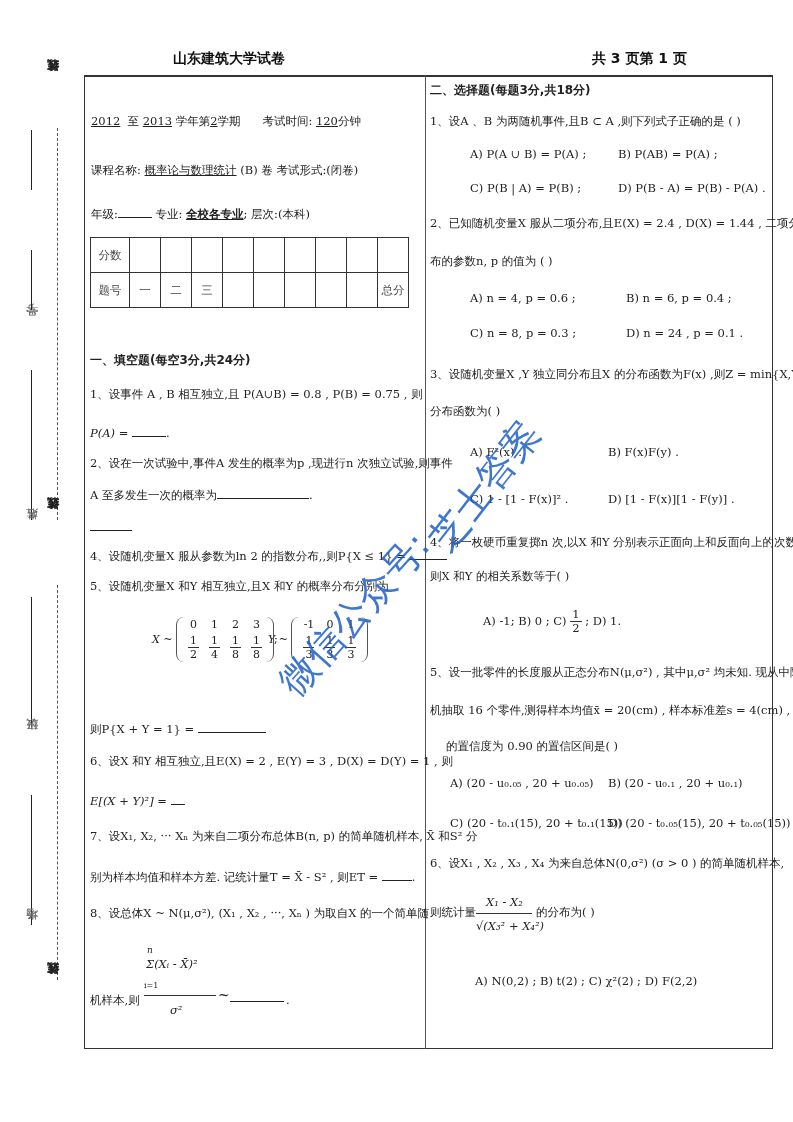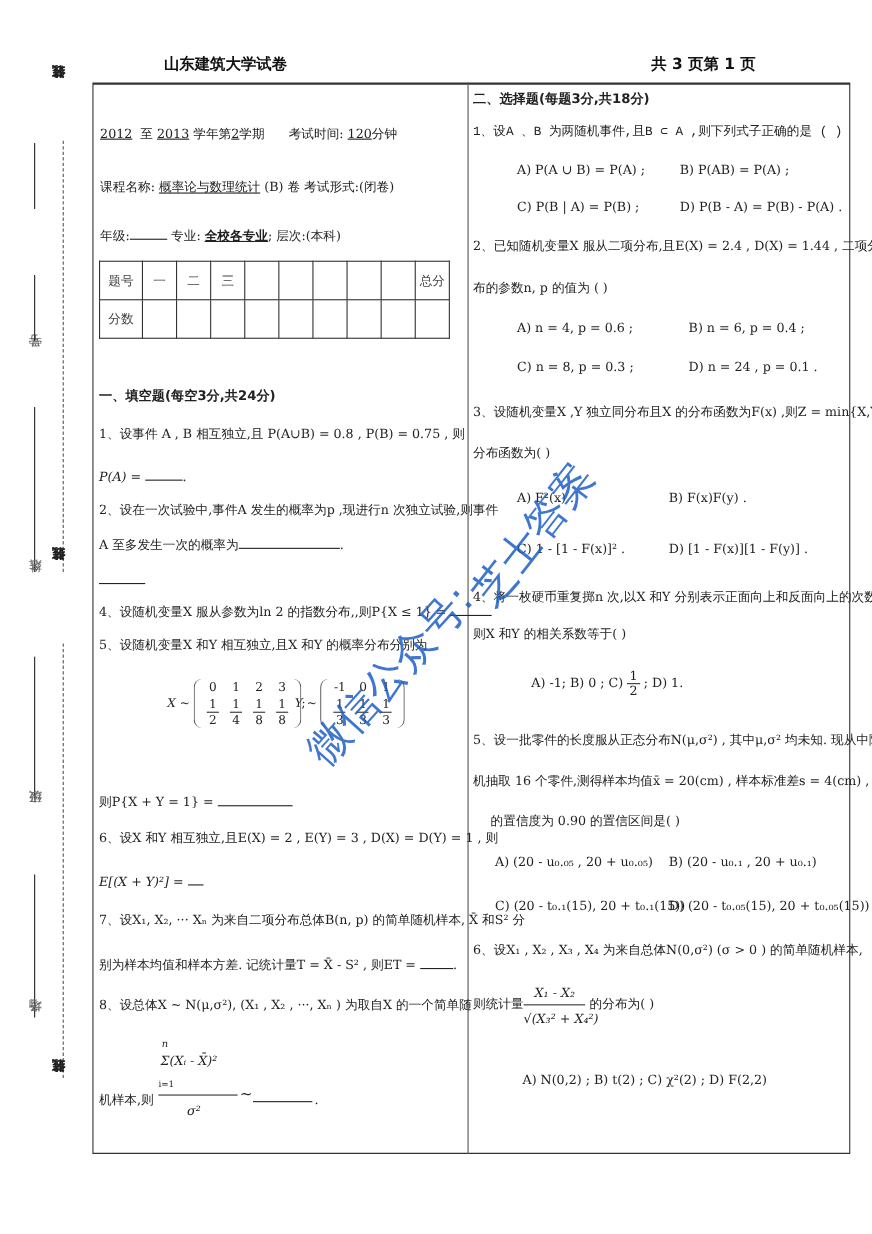--- a/index.html
+++ b/index.html
@@ -31,21 +31,21 @@
   .mat td { padding:1px 5px; text-align:center; font-size:11px; line-height:14px; }
   .frac { display:inline-flex; flex-direction:column; align-items:center; vertical-align:middle; }
   .frac .n { border-bottom:1px solid #333; padding:0 2px; line-height:13px; }
   .frac .d { line-height:13px; }
   .wm { position:absolute; color:#1e5fc8; font-family:"DejaVu Sans","Liberation Sans",sans-serif;
         font-size:38px; opacity:0.85; white-space:nowrap; transform-origin:left top; }
 </style>
 </head>
 <body>
 
-<div class="abs hdr" style="left:149px; top:50px;">山东建筑大学试卷</div>
+<div class="abs hdr" style="left:173px; top:50px;">山东建筑大学试卷</div>
 <div class="abs hdr" style="left:592px; top:50px;">共 3  页第 1 页</div>
 
 <div>
   <div class="bind-text" style="left:45px; top:82px;">装订线</div>
   <div class="dash" style="top:128px; height:392px;"></div>
   <div class="bind-text" style="left:45px; top:520px;">装订线</div>
   <div class="dash" style="top:585px; height:395px;"></div>
   <div class="bind-text" style="left:45px; top:985px;">装订线</div>
 
   <div class="vline" style="left:31px; top:130px; height:60px;"></div>
@@ -78,42 +78,42 @@
 </div>
 <div class="t" style="left:91px; top:205px;">
   <span>年级:</span><span class="blank" style="width:34px;"></span>
   <span>专业:</span>
   <span class="u" style="font-weight:bold;">全校各专业</span><span>; 层次:(本科)</span>
 </div>
 
 <table class="score">
   <tbody>
       <tr>
+    <td class="first">分数</td>
+    <td></td>
+        <td></td>
+    <td></td>
+        <td></td>
+    <td></td>
+        <td></td>
+    <td></td>
+        <td></td>
+    <td></td>
+  </tr>
+  <tr>
     <td class="first">题号</td>
     <td>一</td>
     <td>二</td>
     <td>三</td>
     <td></td>
     <td></td>
     <td></td>
     <td></td>
     <td></td>
     <td>总分</td>
-  </tr>
-  <tr>
-    <td class="first">分数</td>
-    <td></td>
-        <td></td>
-    <td></td>
-        <td></td>
-    <td></td>
-        <td></td>
-    <td></td>
-        <td></td>
-    <td></td>
   </tr>
 </tbody>
   </table>
 
 <div class="t sec" style="left:90px; top:352px;">一、填空题(每空3分,共24分)</div>
 <div class="t" style="left:90px; top:386px;">1、设事件 A ,  B 相互独立,且 P(A∪B) = 0.8 ,  P(B) = 0.75 ,  则</div>
 <div class="t" style="left:90px; top:424px;"><span class="i">P(A) =</span> <span class="blank" style="width:34px;"></span>.</div>
 <div class="t" style="left:90px; top:455px;">2、设在一次试验中,事件A 发生的概率为p ,现进行n 次独立试验,则事件</div>
 <div class="t" style="left:90px; top:486px;text-align:right;"><span>A 至多发生一次的概率为</span><span class="blank" style="width:92px;"></span>.</div>
 <div class="t" style="left:90px; top:518px;"> <span class="blank" style="width:42px;"></span></div>
@@ -194,21 +194,21 @@
   <span style="position:absolute; left:56px; top:12px; white-space:nowrap;" class="i">Σ(Xᵢ - X̄)²</span>
   <span style="position:absolute; left:54px; top:36px; font-size:8px;">i=1</span>
   <div style="position:absolute; left:54px; top:50px; width:72px; height:1px; background:#333;"></div>
   <span style="position:absolute; left:80px; top:58px;" class="i">σ²</span>
   <span style="position:absolute; left:128px; top:42px; font-size:14px;">~</span>
   <span class="blank" style="position:absolute; left:140px; top:44px; width:54px;"></span>
   <span style="position:absolute; left:196px; top:48px;">.</span>
 </div>
 
 <div class="t sec" style="left:430px; top:82px;">二、选择题(每题3分,共18分)</div>
-<div class="t" style="left:430px; top:113px;font-family:Liberation Mono, monospace;">1、设A 、B 为两随机事件,且B ⊂ A ,则下列式子正确的是  (     )</div>
+<div class="t" style="left:430px; top:113px;">1、设A 、B 为两随机事件,且B ⊂ A ,则下列式子正确的是  (     )</div>
 <div class="t" style="left:470px; top:146px;">A) P(A ∪ B) = P(A) ;</div>
 <div class="t" style="left:618px; top:146px;">B) P(AB) = P(A) ;</div>
 <div class="t" style="left:470px; top:180px;">C) P(B | A) = P(B) ;</div>
 <div class="t" style="left:618px; top:180px;">D) P(B - A) = P(B) - P(A) .</div>
 
 <div class="t" style="left:430px; top:215px;">2、已知随机变量X 服从二项分布,且E(X) = 2.4 ,  D(X) = 1.44 ,  二项分</div>
 <div class="t" style="left:430px; top:253px;">布的参数n, p 的值为   (     )</div>
 <div class="t" style="left:470px; top:290px;">A) n = 4, p = 0.6 ;</div>
 <div class="t" style="left:626px; top:290px;">B) n = 6, p = 0.4 ;</div>
 <div class="t" style="left:470px; top:325px;">C) n = 8, p = 0.3 ;</div>

